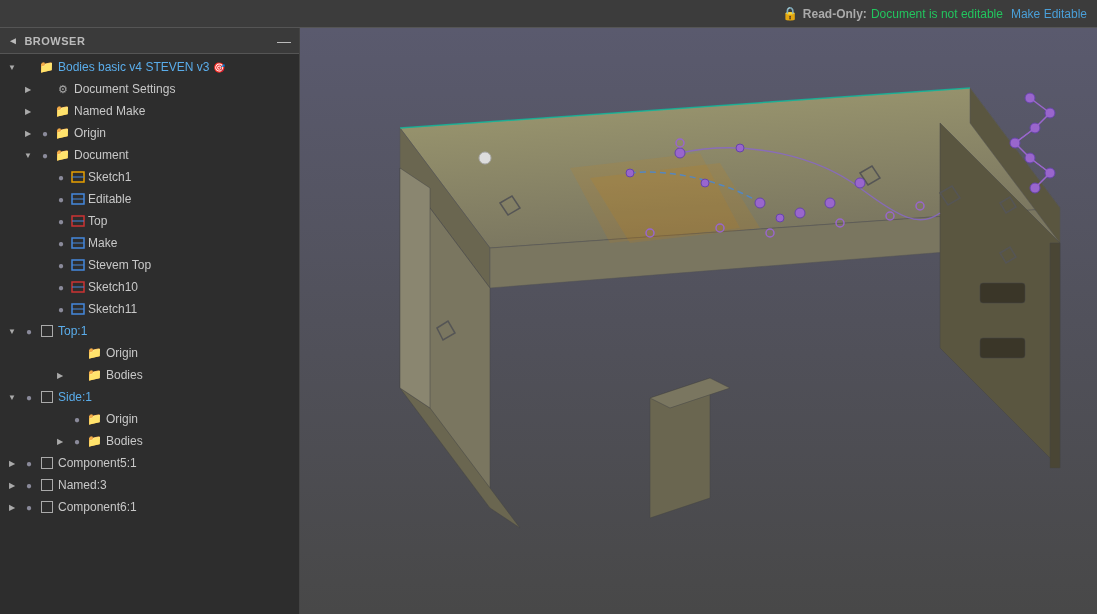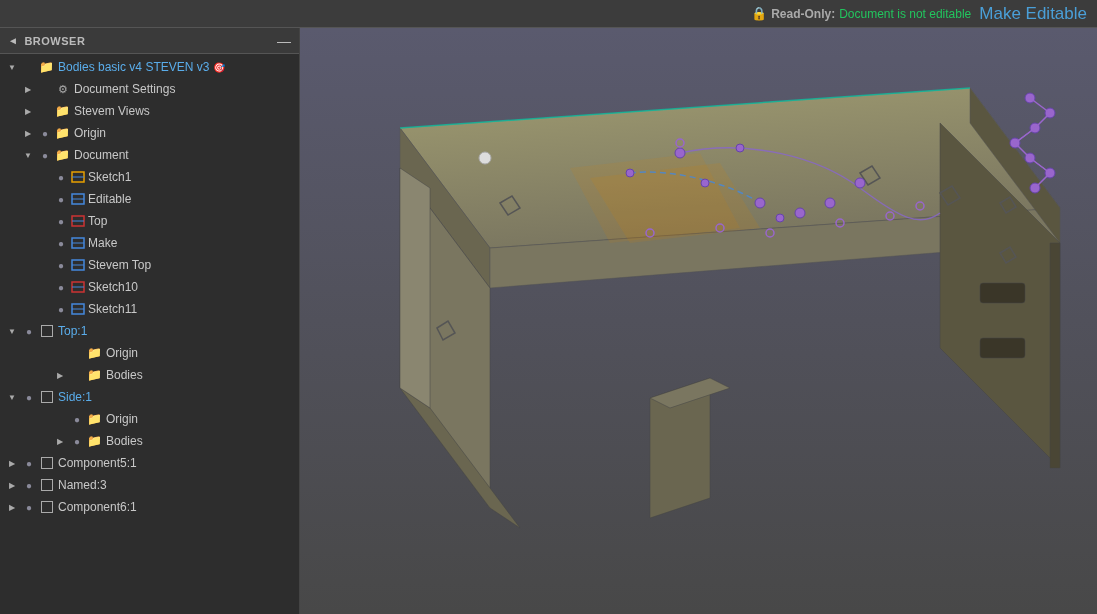--- a/index.html
+++ b/index.html
@@ -14,21 +14,21 @@
       justify-content: space-between;
       padding: 0 10px;
       border-bottom: 1px solid #555;
     }
     .header-left { display: flex; align-items: center; gap: 6px; color: #ccc; font-size: 11px; }
     .header-right { display: flex; align-items: center; gap: 8px; font-size: 12px; }
     .readonly-badge { display: flex; align-items: center; gap: 4px; color: #aaa; font-size: 12px; }
     .lock-icon { color: #e8a000; font-size: 13px; }
     .readonly-label { color: #aaa; font-weight: 600; }
     .not-editable-text { color: #22c55e; }
-    .make-editable-btn { color: #4a9fd8; cursor: pointer; text-decoration: none; font-size: 17px; }
+    .make-editable-btn { color: #4a9fd8; cursor: pointer; text-decoration: none; font-size: 12px; }
 
     
     .main-layout { display: flex; flex: 1; overflow: hidden; }
 
     
     .browser-panel {
       width: 300px;
       background: #2d2d2d;
       border-right: 1px solid #444;
       display: flex;
@@ -194,21 +194,21 @@
         <div class="expand-btn">▶</div>
         <div class="eye-icon" style="visibility:hidden;"></div>
         <div class="folder-icon" style="color:#aaa; font-size:11px;">⚙</div>
         <span class="tree-label">Document Settings</span>
       </div>
 
       <div class="tree-item indent-1">
         <div class="expand-btn">▶</div>
         <div class="eye-icon" style="visibility:hidden;"></div>
         <div class="folder-icon" style="color:#8a8aaa;">📁</div>
-        <span class="tree-label">Stevem Views</span>
+        <span class="tree-label">Named Make</span>
       </div>
 
       <div class="tree-item indent-1">
         <div class="expand-btn">▶</div>
         <div class="eye-icon" style="color:#8a8a9a;">●</div>
         <div class="folder-icon" style="color:#8a8aaa;">📁</div>
         <span class="tree-label">Origin</span>
       </div>
 
       <div class="tree-item indent-1">

